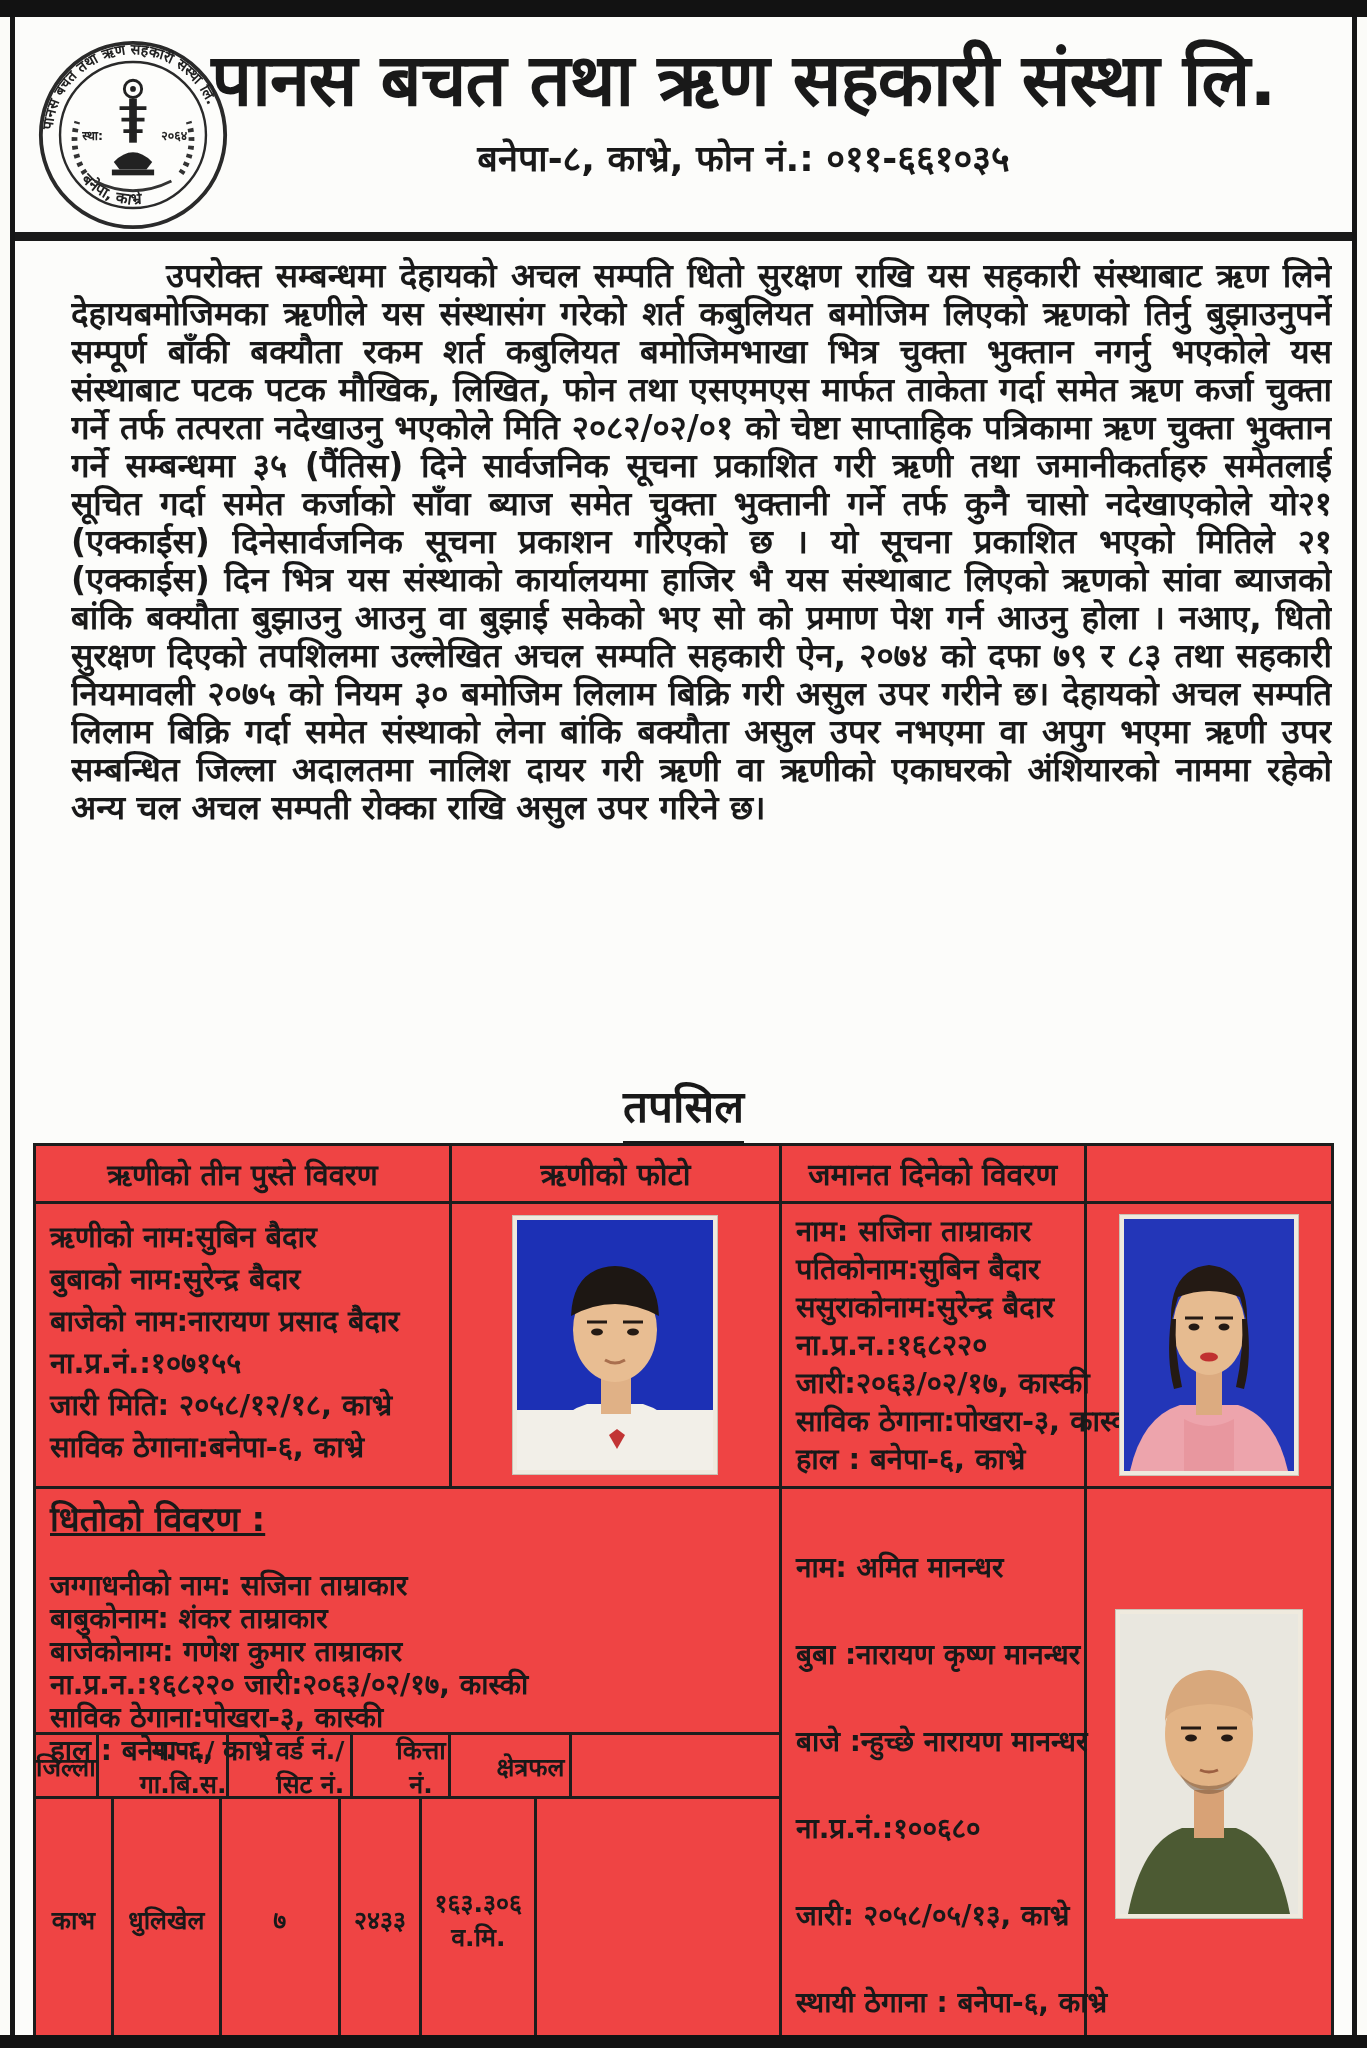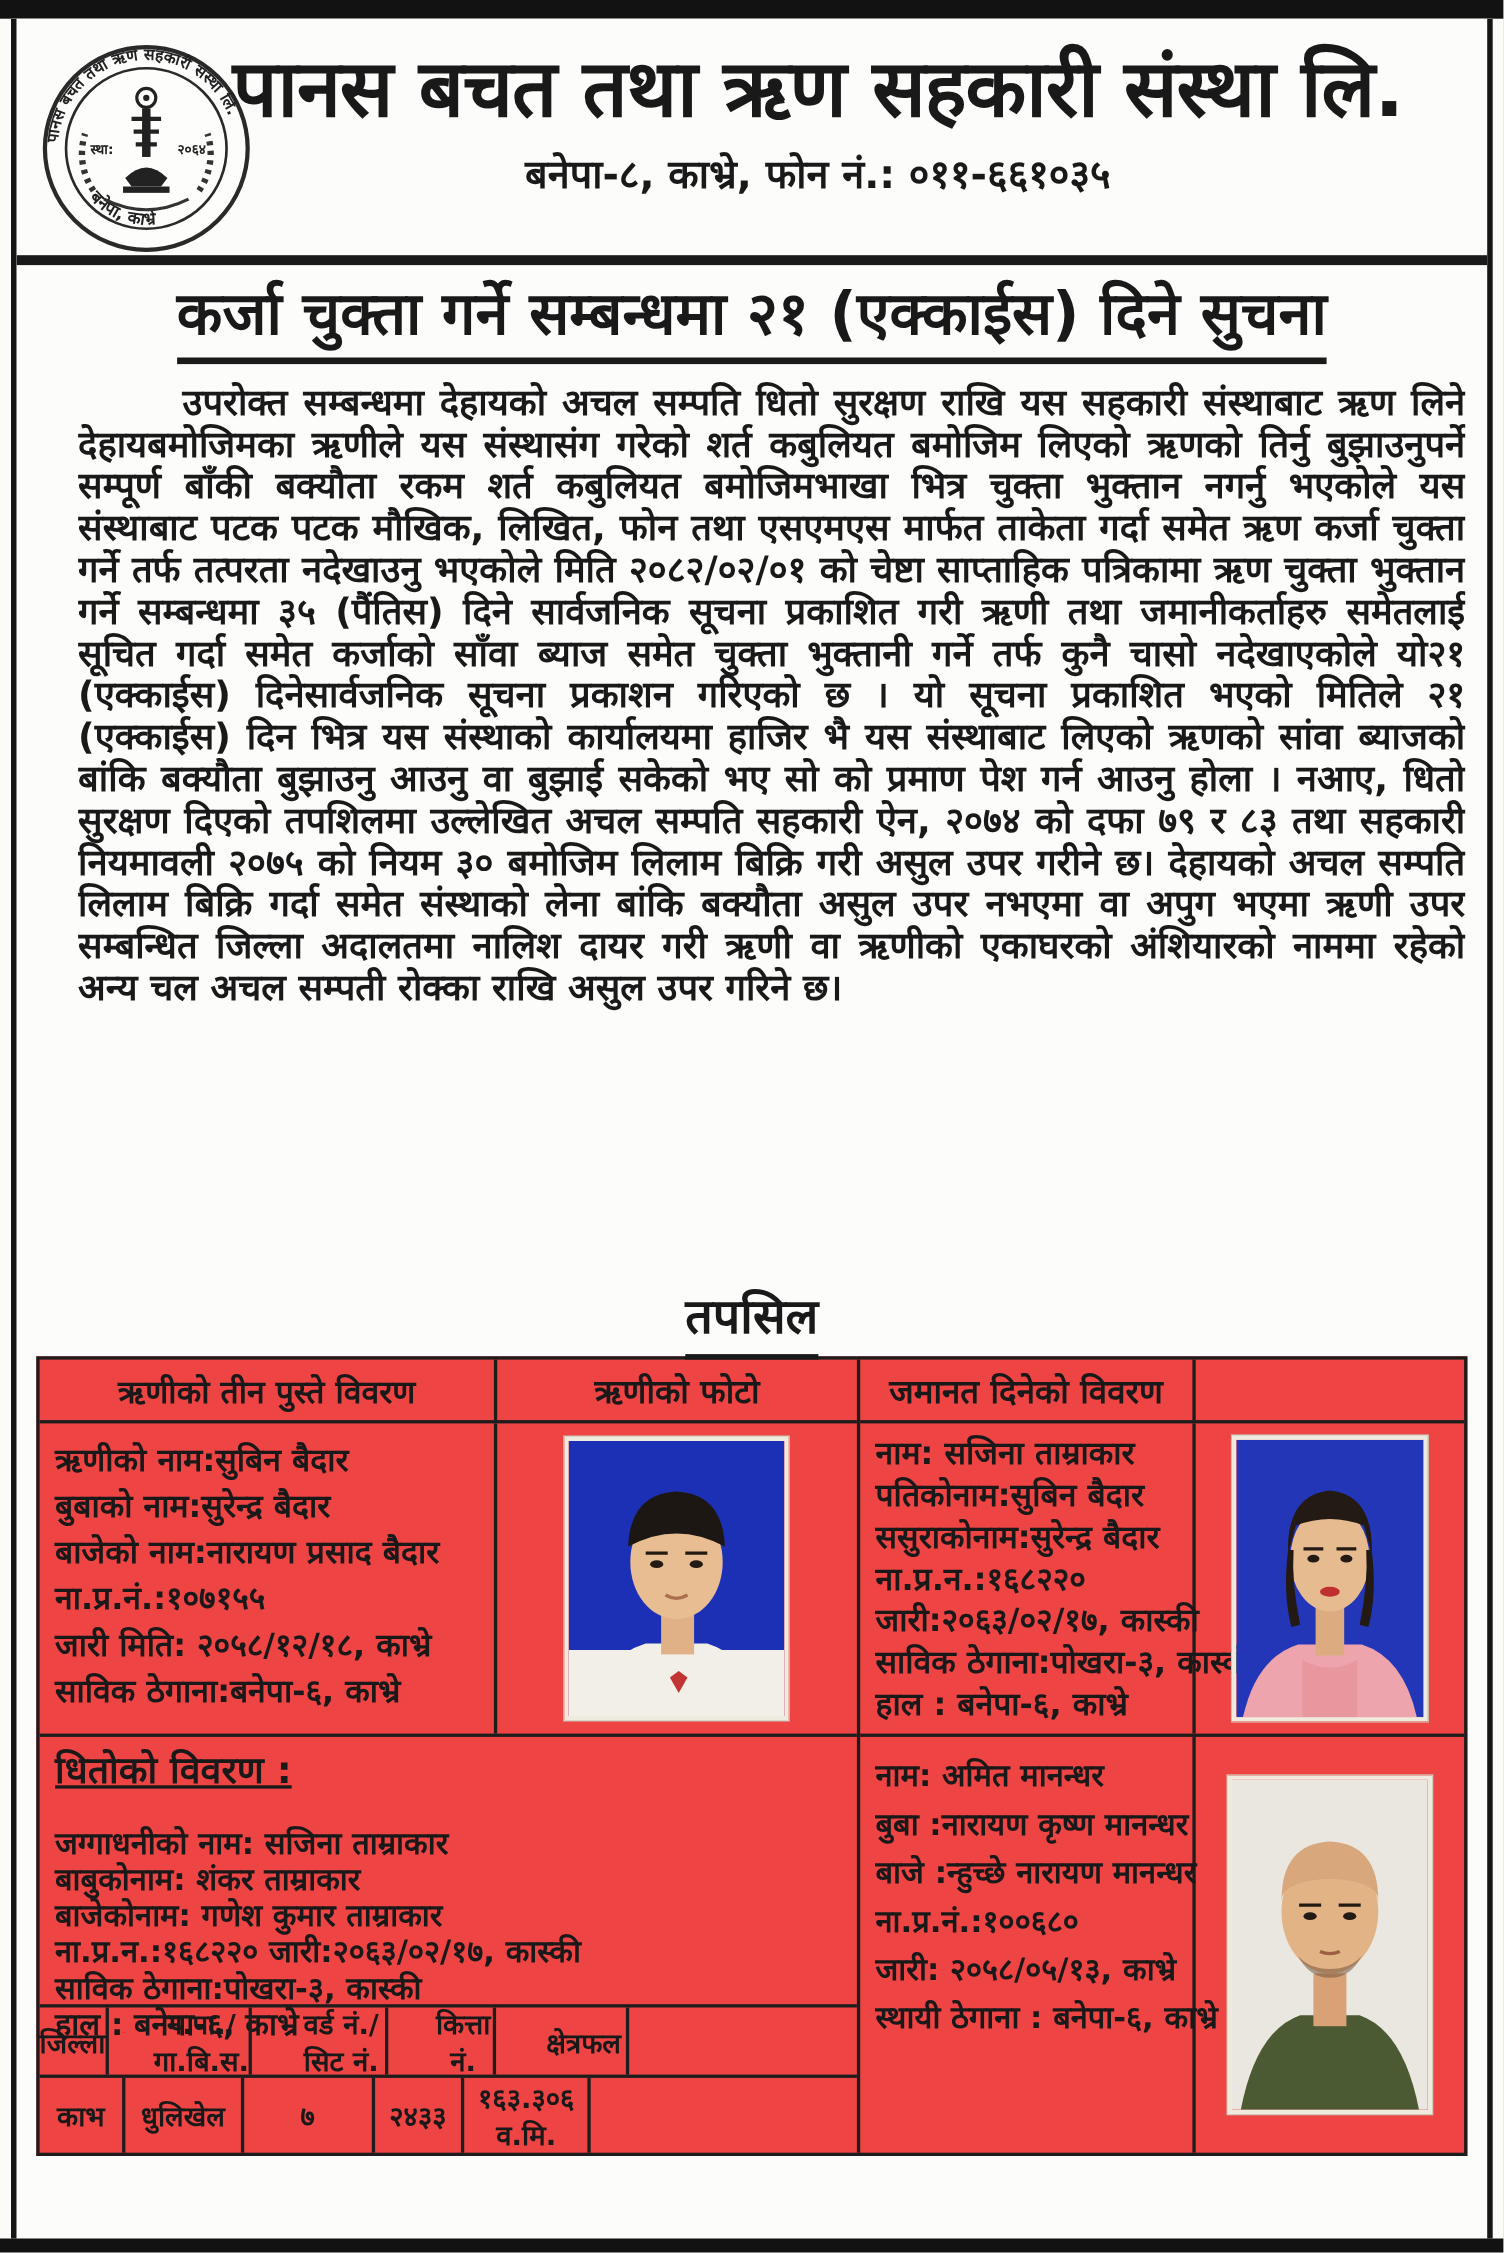--- a/index.html
+++ b/index.html
@@ -57,21 +57,21 @@
   .collateral .line{line-height:33px;white-space:nowrap;}
   .landtbl{display:flex;flex-direction:column;flex:1;}
   .lrow{display:flex;box-sizing:border-box;}
   .lrow.head{height:64px;border-bottom:3px solid #1d1d1d;gap:41px;}
   .lrow.data{flex:1;}
   .lcell{display:flex;align-items:center;justify-content:center;border-right:3px solid #1d1d1d;box-sizing:border-box;font-size:25px;text-align:center;}
   .lcell:last-child{border-right:none;}
   .lc1{width:10.5%;} .lc2{width:14.5%;} .lc3{width:16%;} .lc4{width:11%;} .lc5{width:15.5%;} .lc6{width:32.5%;}
   .r2-right{display:flex;flex:1;box-sizing:border-box;}
   .c-g2-det{width:55.5%;border-right:3px solid #1d1d1d;box-sizing:border-box;padding:14px 14px;font-size:28px;}
-  .c-g2-det .line{line-height:44px;white-space:nowrap;}
+  .c-g2-det .line{line-height:44px;white-space:nowrap;margin-top:43px;}
   .c-g2-photo{width:44.5%;display:flex;align-items:center;justify-content:center;}
   .photo{border:4px solid #efeade;box-shadow:0 0 0 1px #c9c4b6;}
 </style>
 </head>
 <body>
 
 <div class="page">
   <div class="topbar"></div>
 
   <div class="frame">
@@ -107,23 +107,20 @@
           <text x="58" y="105" font-size="13" font-weight="bold" fill="#222" text-anchor="middle">स्था:</text>
           <text x="143" y="105" font-size="13" font-weight="bold" fill="#222" text-anchor="middle">२०६४</text>
         </svg>
       </div>
       <div class="org-name">पानस बचत तथा ऋण सहकारी संस्था लि.</div>
       <div class="org-addr">बनेपा-८, काभ्रे, फोन नं.: ०११-६६१०३५</div>
     </div>
     <div class="hdr-divider"></div>
 
     <div class="body">
-      <div class="title">
-        <span class="ul">कर्जा चुक्ता गर्ने सम्बन्धमा २१ (एक्काईस) दिने सुचना</span>
-      </div>
       <div class="para">उपरोक्त सम्बन्धमा देहायको अचल सम्पति धितो सुरक्षण राखि यस सहकारी संस्थाबाट ऋण लिने देहायबमोजिमका ऋणीले यस संस्थासंग गरेको शर्त कबुलियत बमोजिम लिएको ऋणको तिर्नु बुझाउनुपर्ने सम्पूर्ण बाँकी बक्यौता रकम शर्त कबुलियत बमोजिमभाखा भित्र चुक्ता भुक्तान नगर्नु भएकोले यस संस्थाबाट पटक पटक मौखिक, लिखित, फोन तथा एसएमएस मार्फत ताकेता गर्दा समेत ऋण कर्जा चुक्ता गर्ने तर्फ तत्परता नदेखाउनु भएकोले मिति २०८२/०२/०१ को चेष्टा साप्ताहिक पत्रिकामा ऋण चुक्ता भुक्तान गर्ने सम्बन्धमा ३५ (पैंतिस) दिने सार्वजनिक सूचना प्रकाशित गरी ऋणी तथा जमानीकर्ताहरु समेतलाई सूचित गर्दा समेत कर्जाको साँवा ब्याज समेत चुक्ता भुक्तानी गर्ने तर्फ कुनै चासो नदेखाएकोले यो२१ (एक्काईस) दिनेसार्वजनिक सूचना प्रकाशन गरिएको छ । यो सूचना प्रकाशित भएको मितिले २१ (एक्काईस) दिन भित्र यस संस्थाको कार्यालयमा हाजिर भै यस संस्थाबाट लिएको ऋणको सांवा ब्याजको बांकि बक्यौता बुझाउनु आउनु वा बुझाई सकेको भए सो को प्रमाण पेश गर्न आउनु होला । नआए, धितो सुरक्षण दिएको तपशिलमा उल्लेखित अचल सम्पति सहकारी ऐन, २०७४ को दफा ७९ र ८३ तथा सहकारी नियमावली २०७५ को नियम ३० बमोजिम लिलाम बिक्रि गरी असुल उपर गरीने छ। देहायको अचल सम्पति लिलाम बिक्रि गर्दा समेत संस्थाको लेना बांकि बक्यौता असुल उपर नभएमा वा अपुग भएमा ऋणी उपर सम्बन्धित जिल्ला अदालतमा नालिश दायर गरी ऋणी वा ऋणीको एकाघरको अंशियारको नाममा रहेको अन्य चल अचल सम्पती रोक्का राखि असुल उपर गरिने छ।</div>
       <div class="tapasil">
         <span class="ul">तपसिल</span>
       </div>
     </div>
 
     <div class="dtable">
 
       <div class="tcol-left">
         <div class="hrow">

